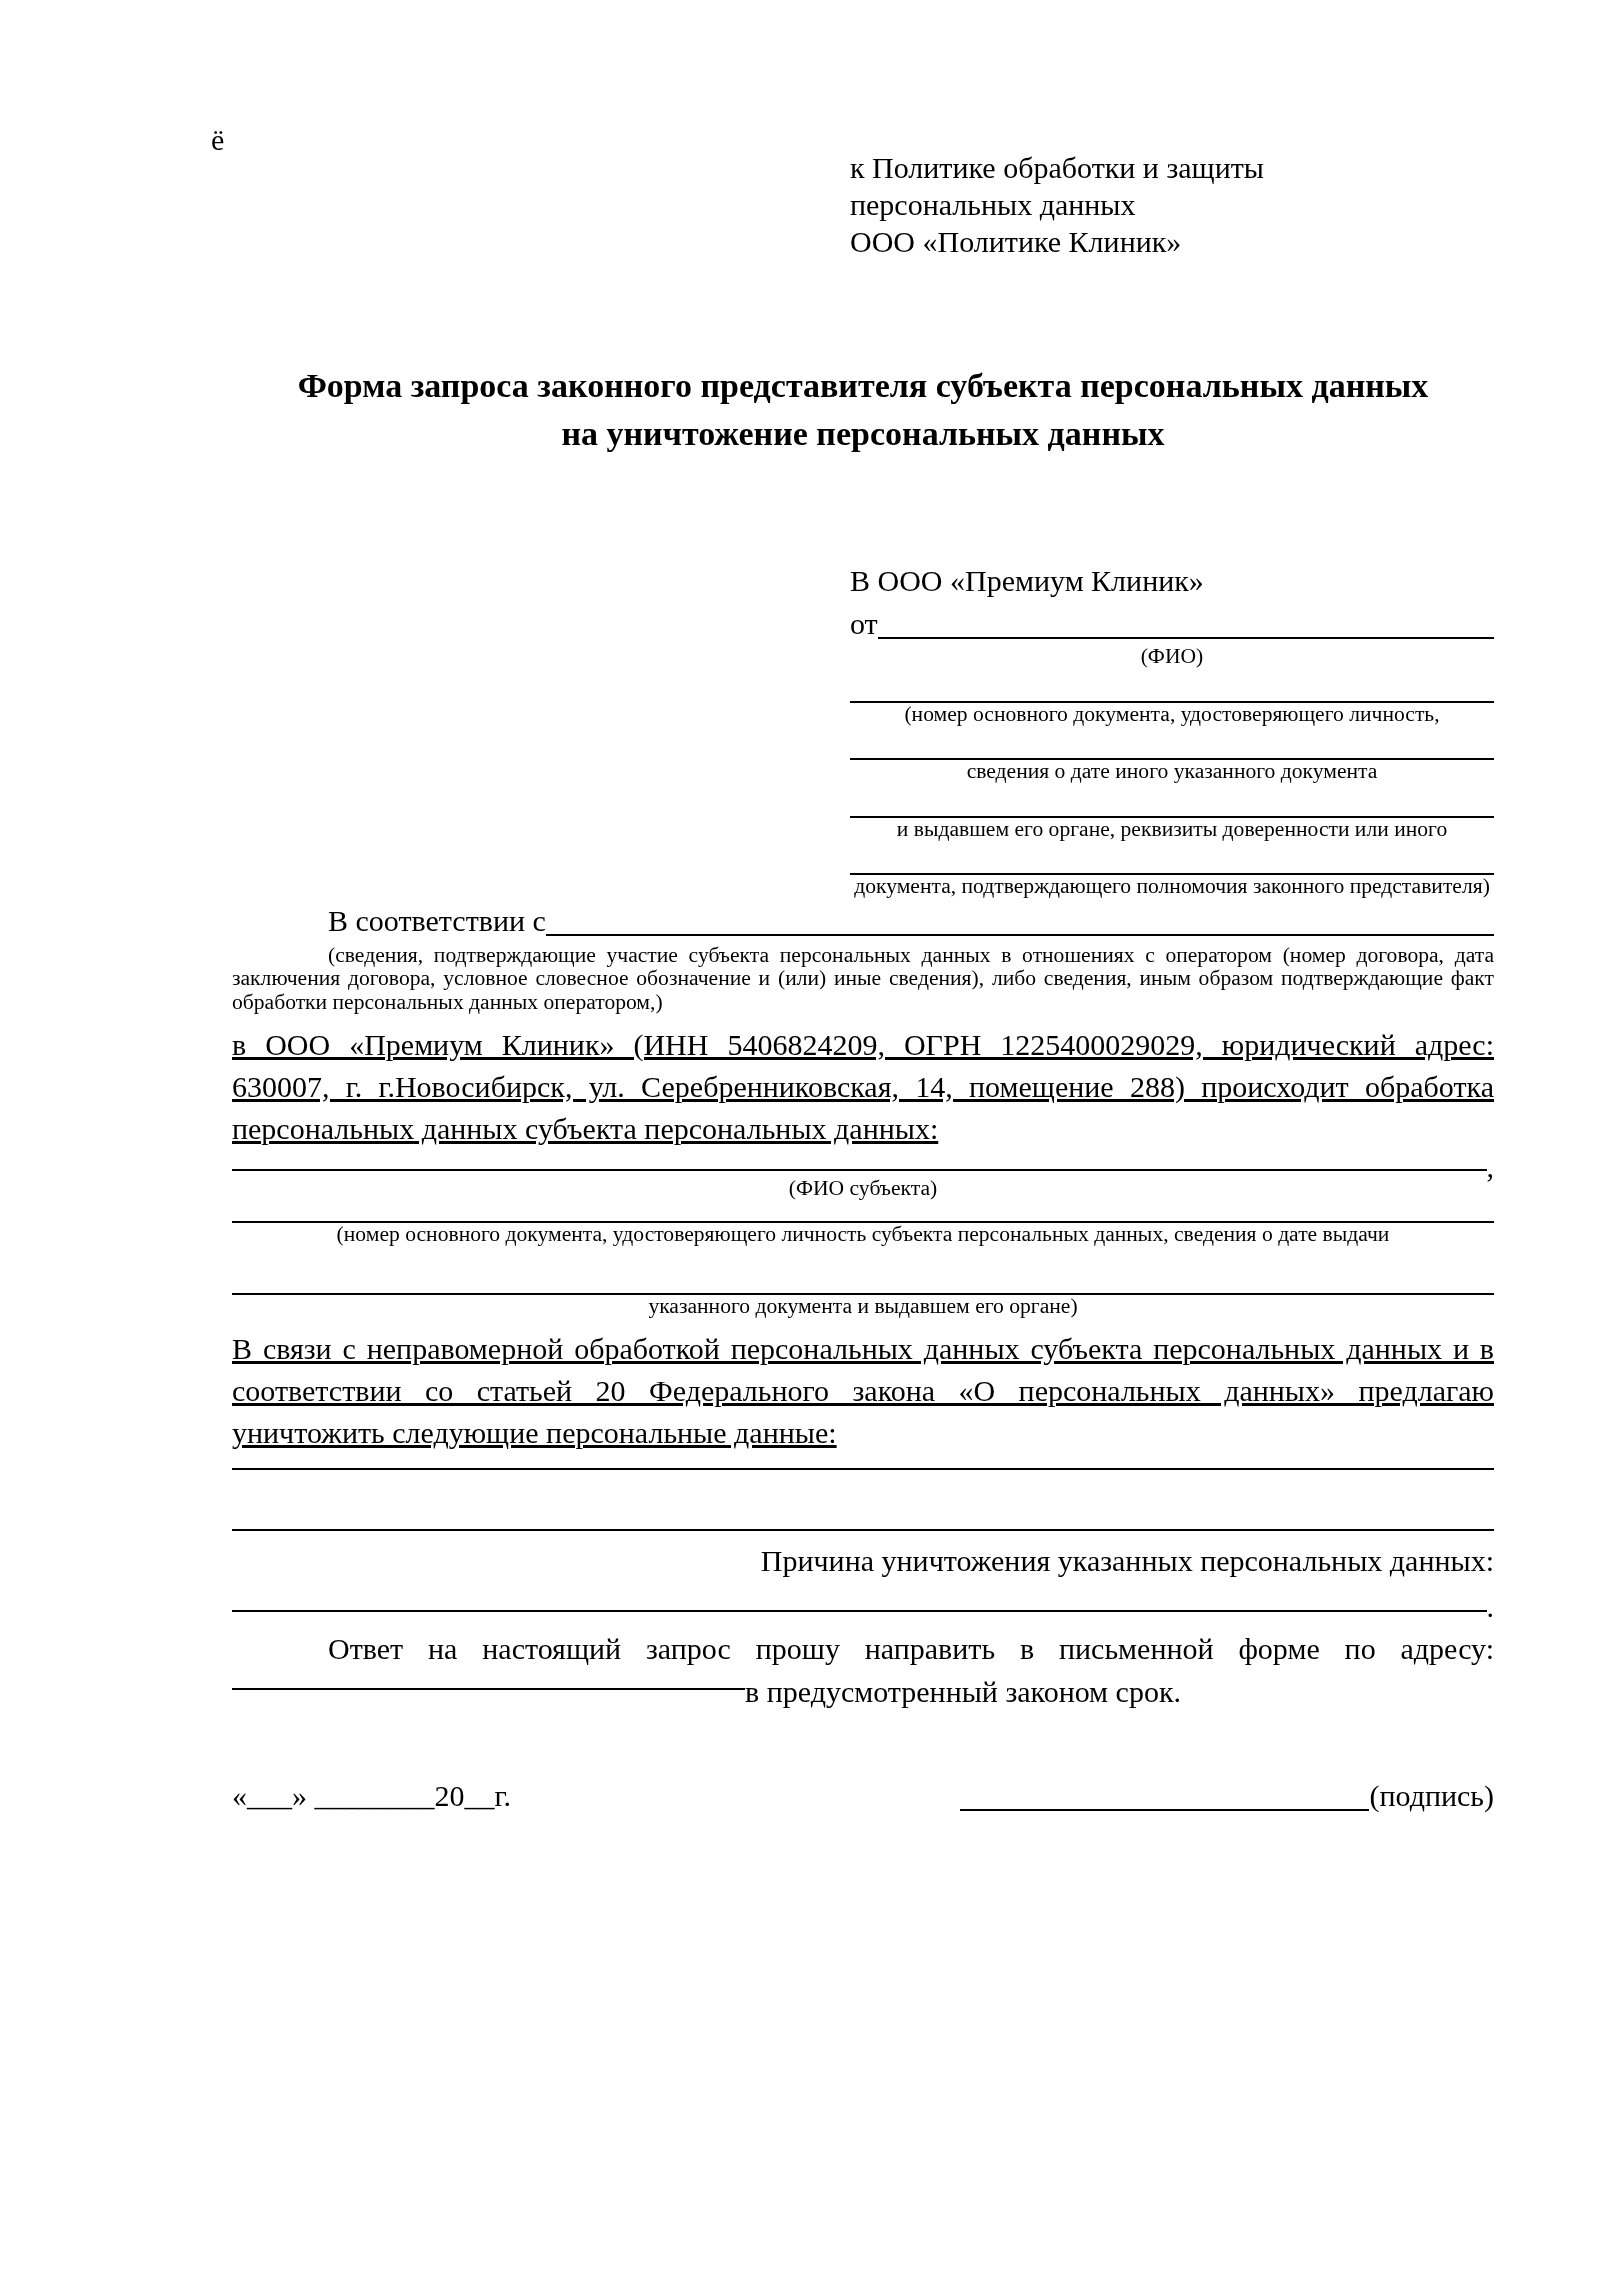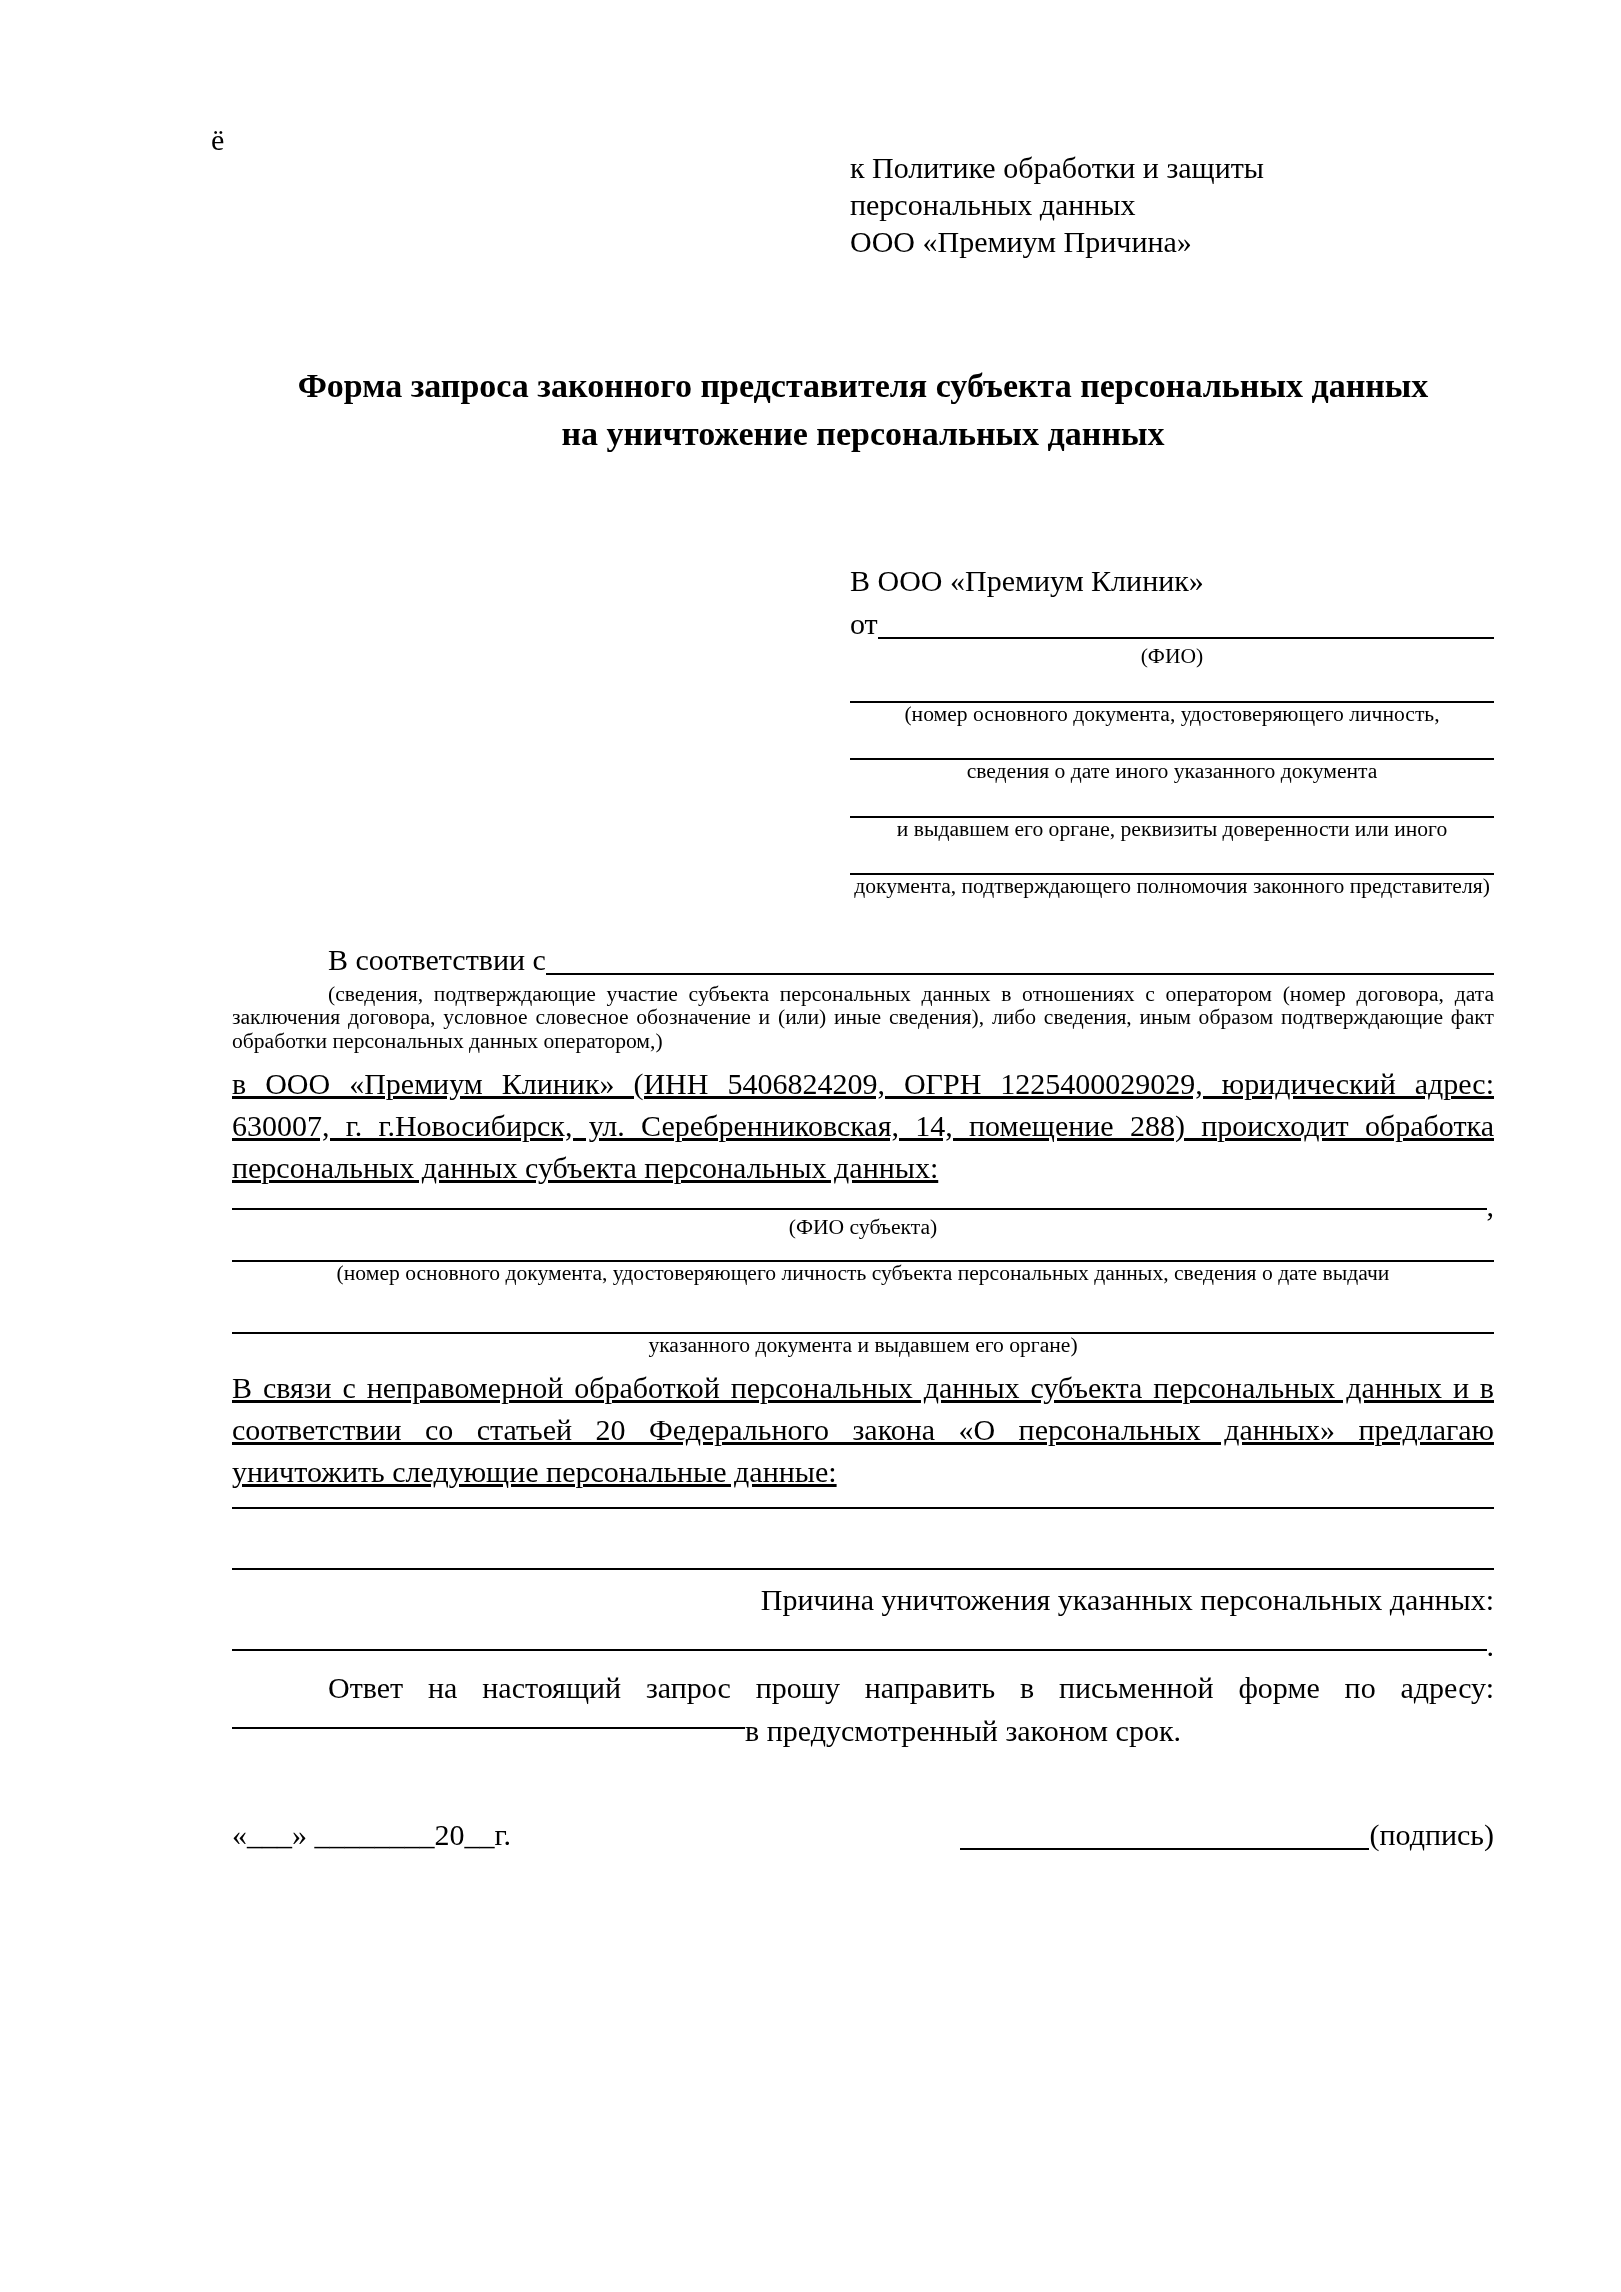--- a/index.html
+++ b/index.html
@@ -18,21 +18,21 @@
   .doc-title{margin-top:102px;text-align:center;font-weight:bold;font-size:34px;line-height:48px;}
 
   .addressee{margin-top:101px;margin-left:618px;}
   .addr-line{line-height:43px;}
   .flex-row{display:flex;align-items:flex-end;line-height:43px;}
   .flex-row .lbl{white-space:nowrap;}
   .fill{flex:1;border-bottom:2.9px solid #000;margin-bottom:5.9px;min-height:1px;}
   .cap{font-size:21.6px;line-height:23.5px;text-align:center;}
   .uline{height:0;border-bottom:2.9px solid #000;margin-top:32px;}
 
-  .acc-row{display:flex;align-items:flex-end;line-height:43px;margin-top:39px;}
+  .acc-row{display:flex;align-items:flex-end;line-height:43px;}
   .acc-row .lbl{padding-left:96px;white-space:nowrap;}
   .acc-caption{margin-top:2px;font-size:21.6px;line-height:23.5px;text-align:justify;text-indent:96px;}
 
   .para{text-align:justify;line-height:42px;text-decoration:underline;}
   .p-operator{margin-top:9.8px;}
   .p-unlawful{margin-top:9.8px;}
 
   .comma-row,.period-row{display:flex;align-items:flex-end;height:27.4px;}
   .comma-row .tail-char,.period-row .tail-char{line-height:21.6px;}
 
@@ -59,21 +59,21 @@
 
 <div class="page">
 
   <span class="yo">ё</span>
 
   <div class="content">
 
     <div class="appendix">
       <div>к Политике обработки и защиты</div>
       <div>персональных данных</div>
-      <div>ООО «Премиум Причина»</div>
+      <div>ООО «Политике Клиник»</div>
     </div>
 
     <div class="doc-title">
       <div>Форма запроса законного представителя субъекта персональных данных</div>
       <div>на уничтожение персональных данных</div>
     </div>
 
     <div class="addressee">
       <div class="addr-line">В ООО «Премиум Клиник»</div>
       <div class="flex-row">

